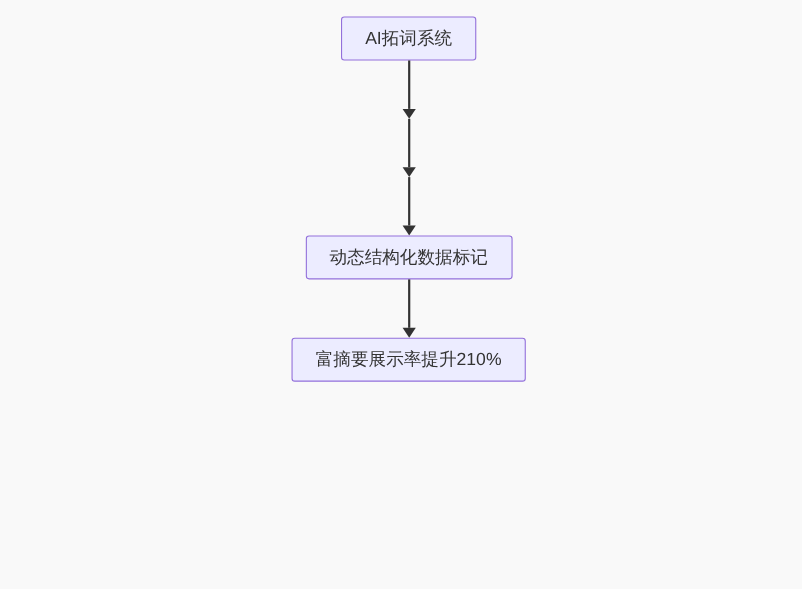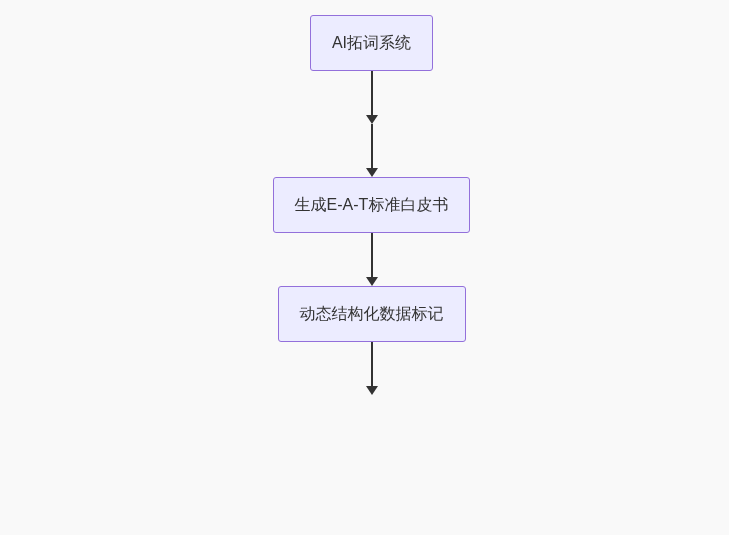--- a/index.html
+++ b/index.html
@@ -25,21 +25,21 @@
     flex-direction: column;
     align-items: center;
     padding-top: 15px;
     padding-left: 14px; 
   }
   .node {
     background: var(--node-fill);
     border: 1px solid var(--node-border);
     border-radius: 3px;
     color: var(--text);
-    height: 56px;
+    height: 40px;
     display: flex;
     align-items: center;
     justify-content: center;
     padding: 0 21px;
     font-size: 16px;
     white-space: nowrap;
     flex: 0 0 auto;
   }
   .edge {
     display: flex;
@@ -73,31 +73,31 @@
     <div class="line"></div>
     <div class="head"></div>
   </div>
 
 
   <div class="edge">
     <div class="line"></div>
     <div class="head"></div>
   </div>
 
-  <div class="node">
-    <span class="node-label">生成E-A-T标准白皮书</span>
-  </div>
 
   <div class="edge">
     <div class="line"></div>
     <div class="head"></div>
   </div>
 
   <div class="node">
     <span class="node-label">动态结构化数据标记</span>
   </div>
 
   <div class="edge">
     <div class="line"></div>
     <div class="head"></div>
   </div>
 
+  <div class="node">
+    <span class="node-label">富摘要展示率提升210%</span>
+  </div>
 </div>
 
 </body></html>

